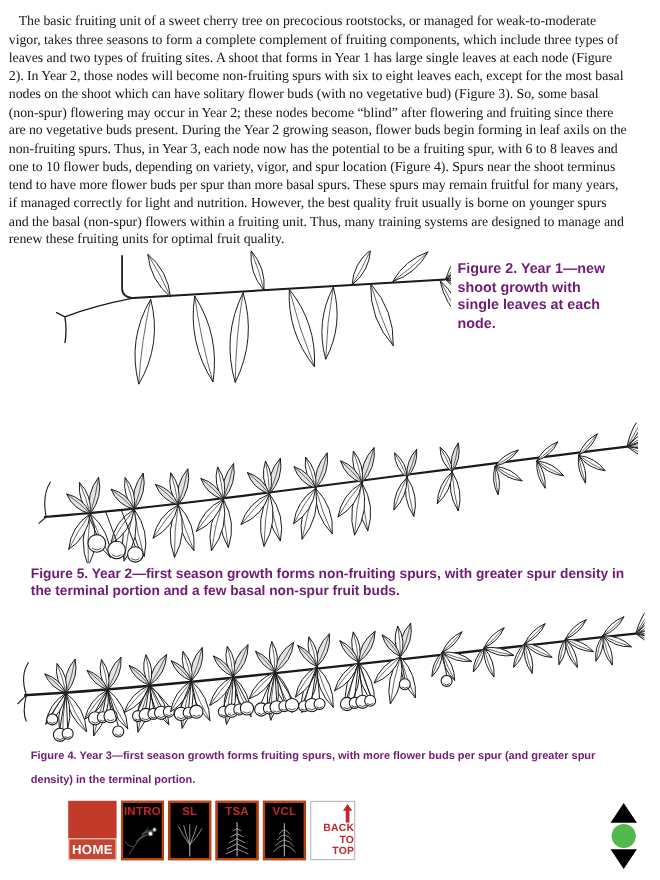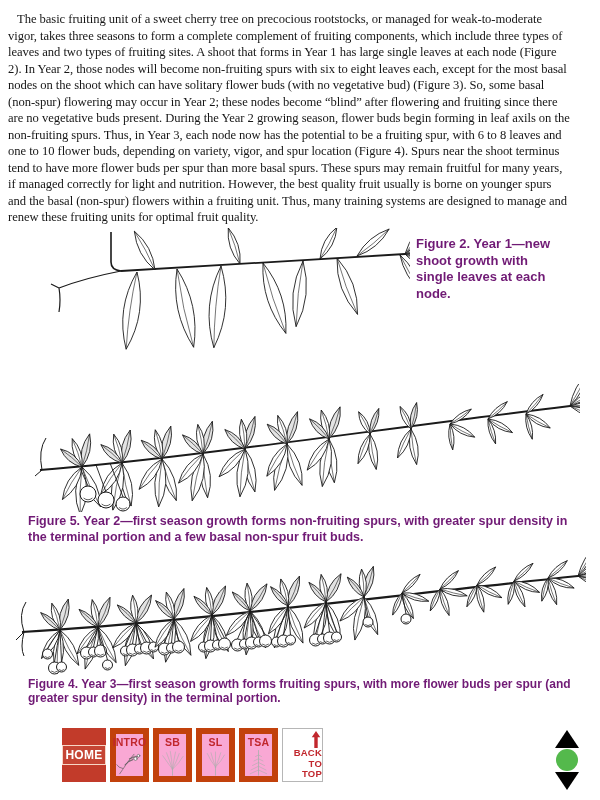--- a/index.html
+++ b/index.html
@@ -12,28 +12,28 @@
     text-indent:9px;letter-spacing:-0.05px;}
 
   .fig-svg{position:absolute;}
   #fig2{left:25px;top:228px;}
   #fig3{left:22px;top:384px;}
   #fig4{left:8px;top:552px;}
 
   .caption{position:absolute;font-family:"Liberation Sans", sans-serif;font-weight:bold;color:#701a75;}
   .cap2{left:416px;top:236px;width:146px;font-size:13px;line-height:16.5px;}
   .cap3{left:28px;top:514px;width:552px;font-size:12.5px;line-height:15.5px;}
-  .cap4{left:28px;top:677px;width:552px;font-size:12px;line-height:14px;}
+  .cap4{left:28px;top:677px;width:552px;font-size:10px;line-height:22px;}
 
   .nav{position:absolute;left:62px;top:728px;display:flex;gap:4px;align-items:flex-start;
        font-family:"Liberation Sans", sans-serif;}
-  .home-btn{width:44px;height:54px;background:#C23B2A;display:flex;align-items:center;justify-content:center;cursor:pointer;}
+  .home-btn{width:44px;height:54px;background:#C23B2A;display:flex;align-items:flex-end;justify-content:center;cursor:pointer;}
   .home-label{color:#ffffff;font-weight:bold;font-size:12px;letter-spacing:.3px;
       border:1px solid rgba(255,240,225,.85);padding:2px 2px;background:rgba(255,255,255,.05);}
-  .nav-btn{width:39px;height:54px;background:#f9a8d4;border:6px solid #c2410c;box-sizing:border-box;
+  .nav-btn{width:39px;height:54px;background:#000000;border:2px solid #c2410c;box-sizing:border-box;
       display:flex;flex-direction:column;align-items:center;padding-top:3px;cursor:pointer;}
   .nav-label{color:#C1272D;font-weight:bold;font-size:10.5px;letter-spacing:.2px;line-height:11px;}
   .tree-ico{margin-top:1px;}
   .btt-btn{width:41px;height:54px;background:#fff;border:1px solid #b6b6b6;box-sizing:border-box;
       display:flex;flex-direction:column;align-items:flex-end;padding-top:2px;cursor:pointer;}
   .btt-line{color:#C1272D;font-weight:bold;font-size:9.5px;line-height:10.5px;letter-spacing:.2px;}
 
   .scroll-widget{position:absolute;left:552px;top:729px;cursor:pointer;}
 </style>
 </head>
@@ -501,34 +501,20 @@
           <path d="M12,21 q5,-7 11,-7 q-7,3 -11,7z"></path>
           <path d="M18,13 q7,-5 13,-3 q-7,1 -13,3z"></path>
           <path d="M9,26 q-6,-1 -8,-5"></path>
           <circle cx="26" cy="13" r="2.2" fill="#fff"></circle>
           <circle cx="30" cy="9" r="1.8" fill="#fff"></circle>
         </g>
       </svg>
     </div>
 
 
-    <div class="nav-btn">
-      <span class="nav-label">SB</span>
-      <svg class="tree-ico" width="33" height="38" viewBox="0 0 36 36">
-        <g fill="none" stroke="#aeaeae" stroke-width="0.8" stroke-linecap="round">
-          <path d="M18,35 V27" stroke-width="1.1"></path>
-          <path d="M18,27 Q12,19 5,9"></path>
-            <path d="M18,27 Q14,15 10,5"></path>
-          <path d="M18,27 Q17,13 15,3"></path>
-            <path d="M18,27 Q20,13 22,4"></path>
-          <path d="M18,27 Q24,15 27,6"></path>
-            <path d="M18,27 Q27,19 32,10"></path>
-        </g>
-      </svg>
-    </div>
 
     <div class="nav-btn">
       <span class="nav-label">SL</span>
       <svg class="tree-ico" width="33" height="38" viewBox="0 0 36 36">
         <g fill="none" stroke="#aeaeae" stroke-width="0.8" stroke-linecap="round">
           <path d="M18,35 V24" stroke-width="1.1"></path>
           <path d="M18,24 V4"></path>
           <path d="M18,24 Q11,15 7,6"></path>
             <path d="M18,24 Q14,13 12,5"></path>
           <path d="M18,24 Q23,13 25,5"></path>
@@ -551,20 +537,36 @@
             <path d="M18,18 l8,4"></path>
           <path d="M18,23 l-10,5"></path>
             <path d="M18,23 l10,5"></path>
           <path d="M18,28 l-11,5"></path>
             <path d="M18,28 l11,5"></path>
         </g>
       </svg>
     </div>
 
 
+    <div class="nav-btn">
+      <span class="nav-label">VCL</span>
+      <svg class="tree-ico" width="33" height="38" viewBox="0 0 36 36">
+        <g fill="none" stroke="#aeaeae" stroke-width="0.8" stroke-linecap="round">
+          <path d="M18,35 V3" stroke-width="1.1"></path>
+          <path d="M18,9 q-3,1 -5,4"></path>
+            <path d="M18,9 q3,1 5,4"></path>
+          <path d="M18,14 q-4,1 -7,5"></path>
+            <path d="M18,14 q4,1 7,5"></path>
+          <path d="M18,19 q-5,1 -9,6"></path>
+            <path d="M18,19 q5,1 9,6"></path>
+          <path d="M18,24 q-6,1 -11,7"></path>
+            <path d="M18,24 q6,1 11,7"></path>
+        </g>
+      </svg>
+    </div>
 
     <div class="btt-btn">
       <svg width="12" height="17" viewBox="0 0 12 18">
         <path d="M6,0 L10.5,6.5 H7.8 V18 H4.2 V6.5 H1.5 Z" fill="#C1272D"></path>
       </svg>
       <span class="btt-line">BACK</span>
       <span class="btt-line">TO</span>
       <span class="btt-line">TOP</span>
     </div>
   </div>

